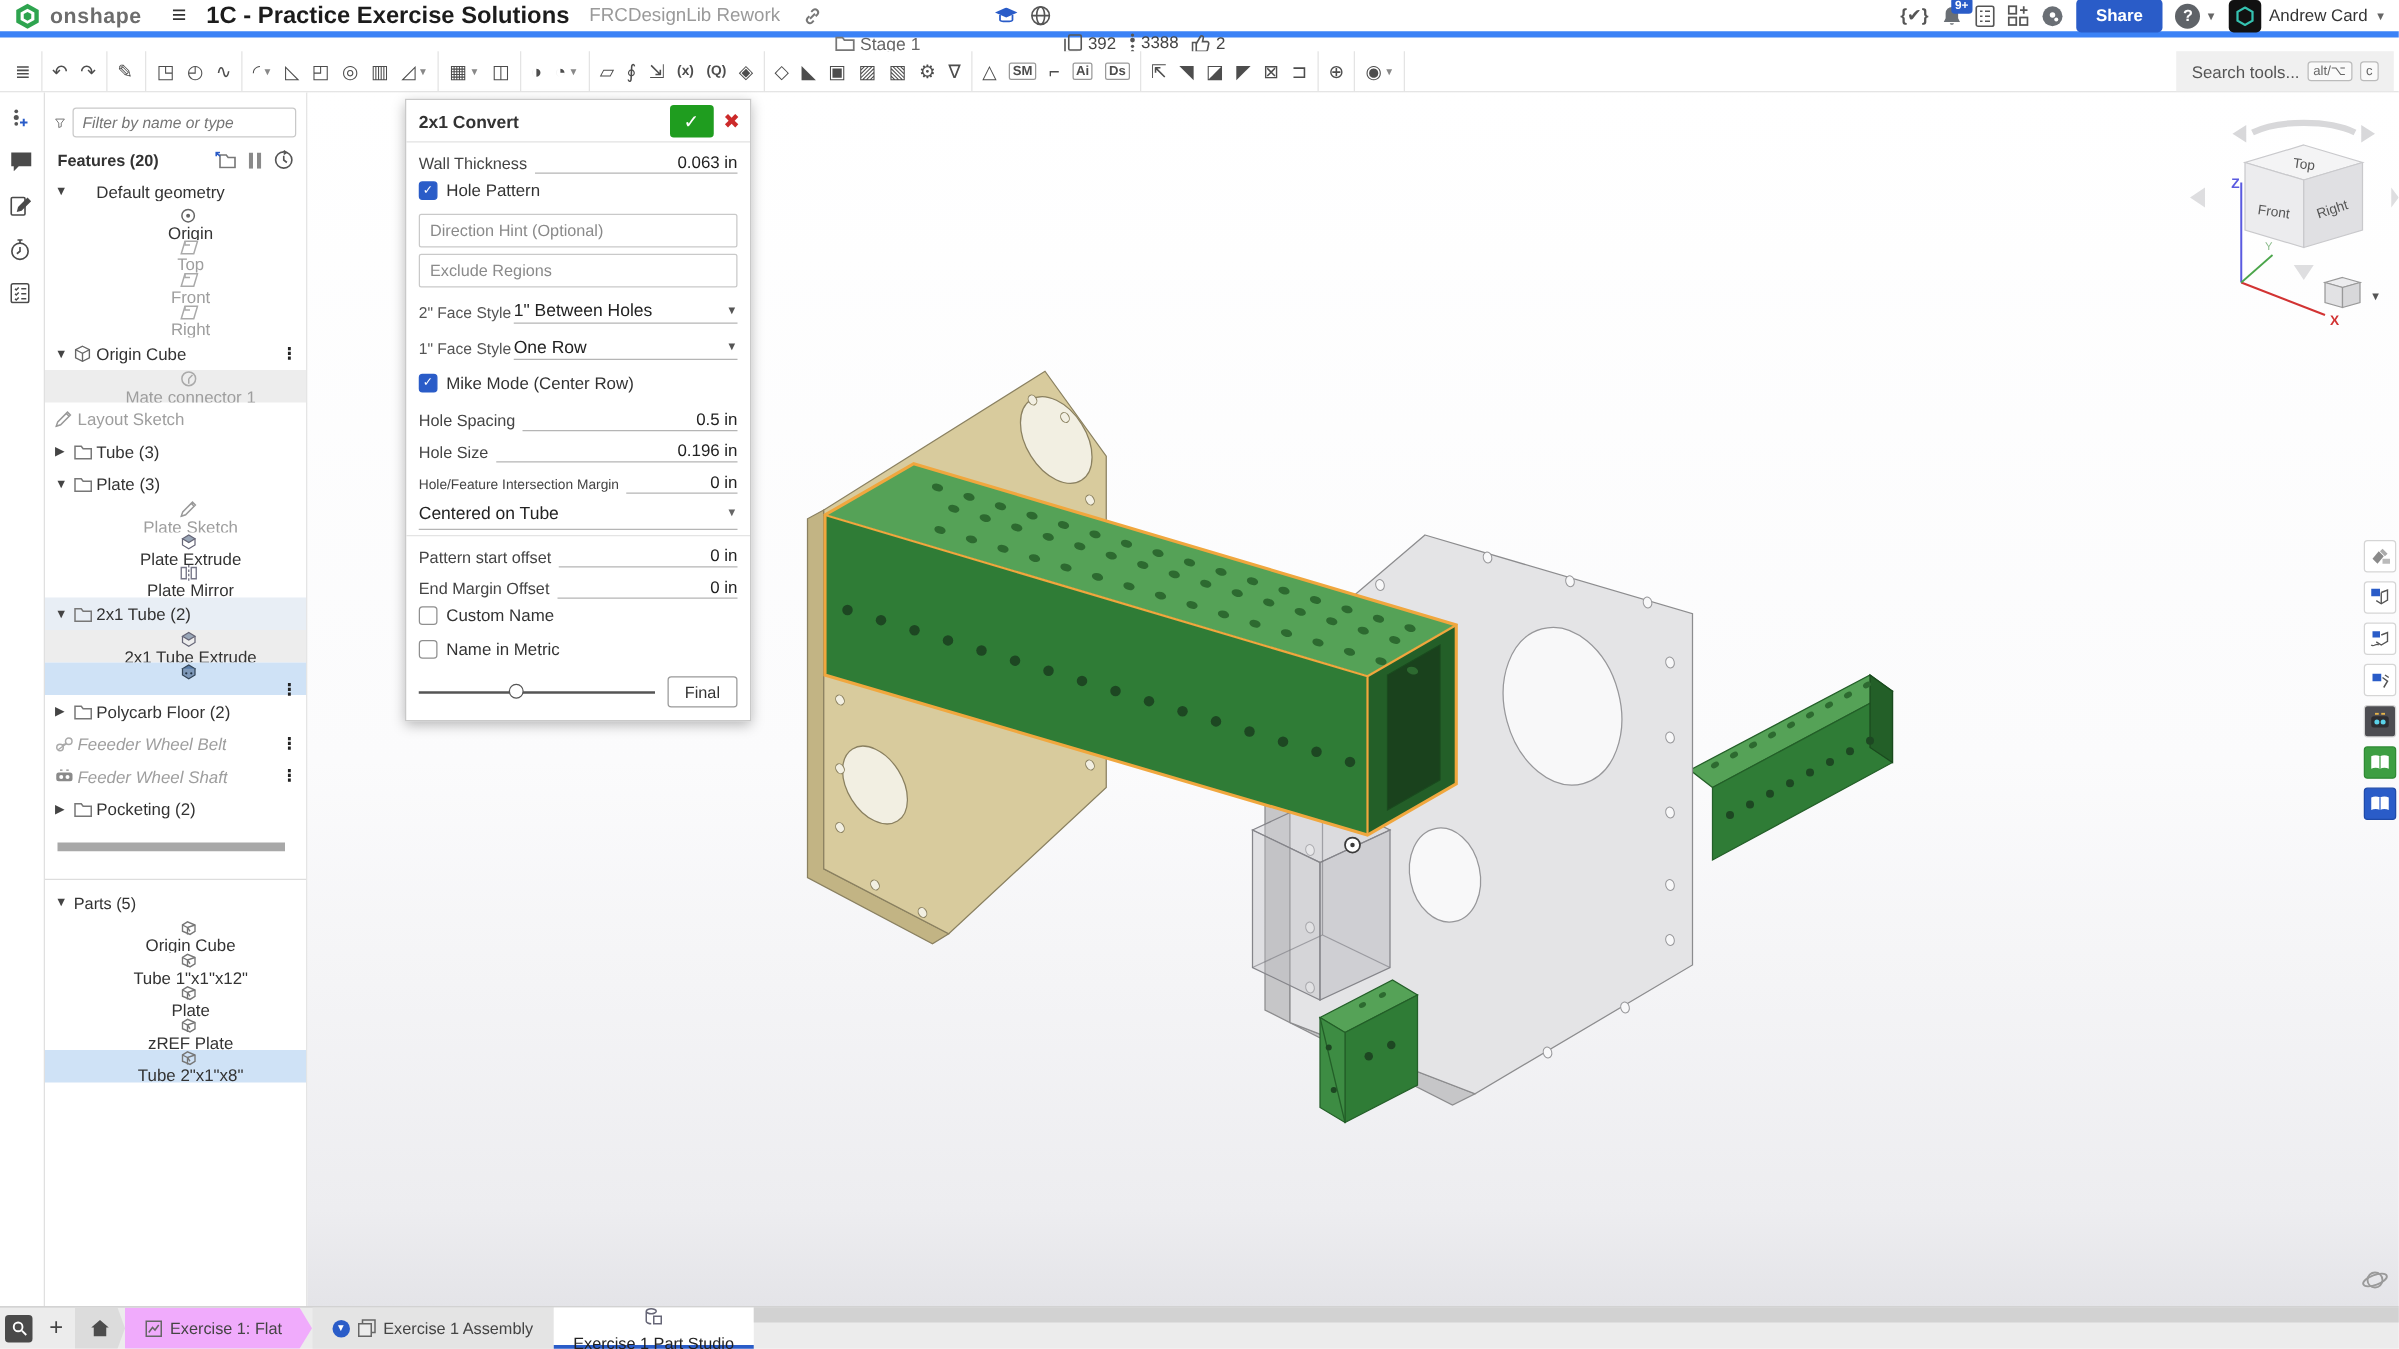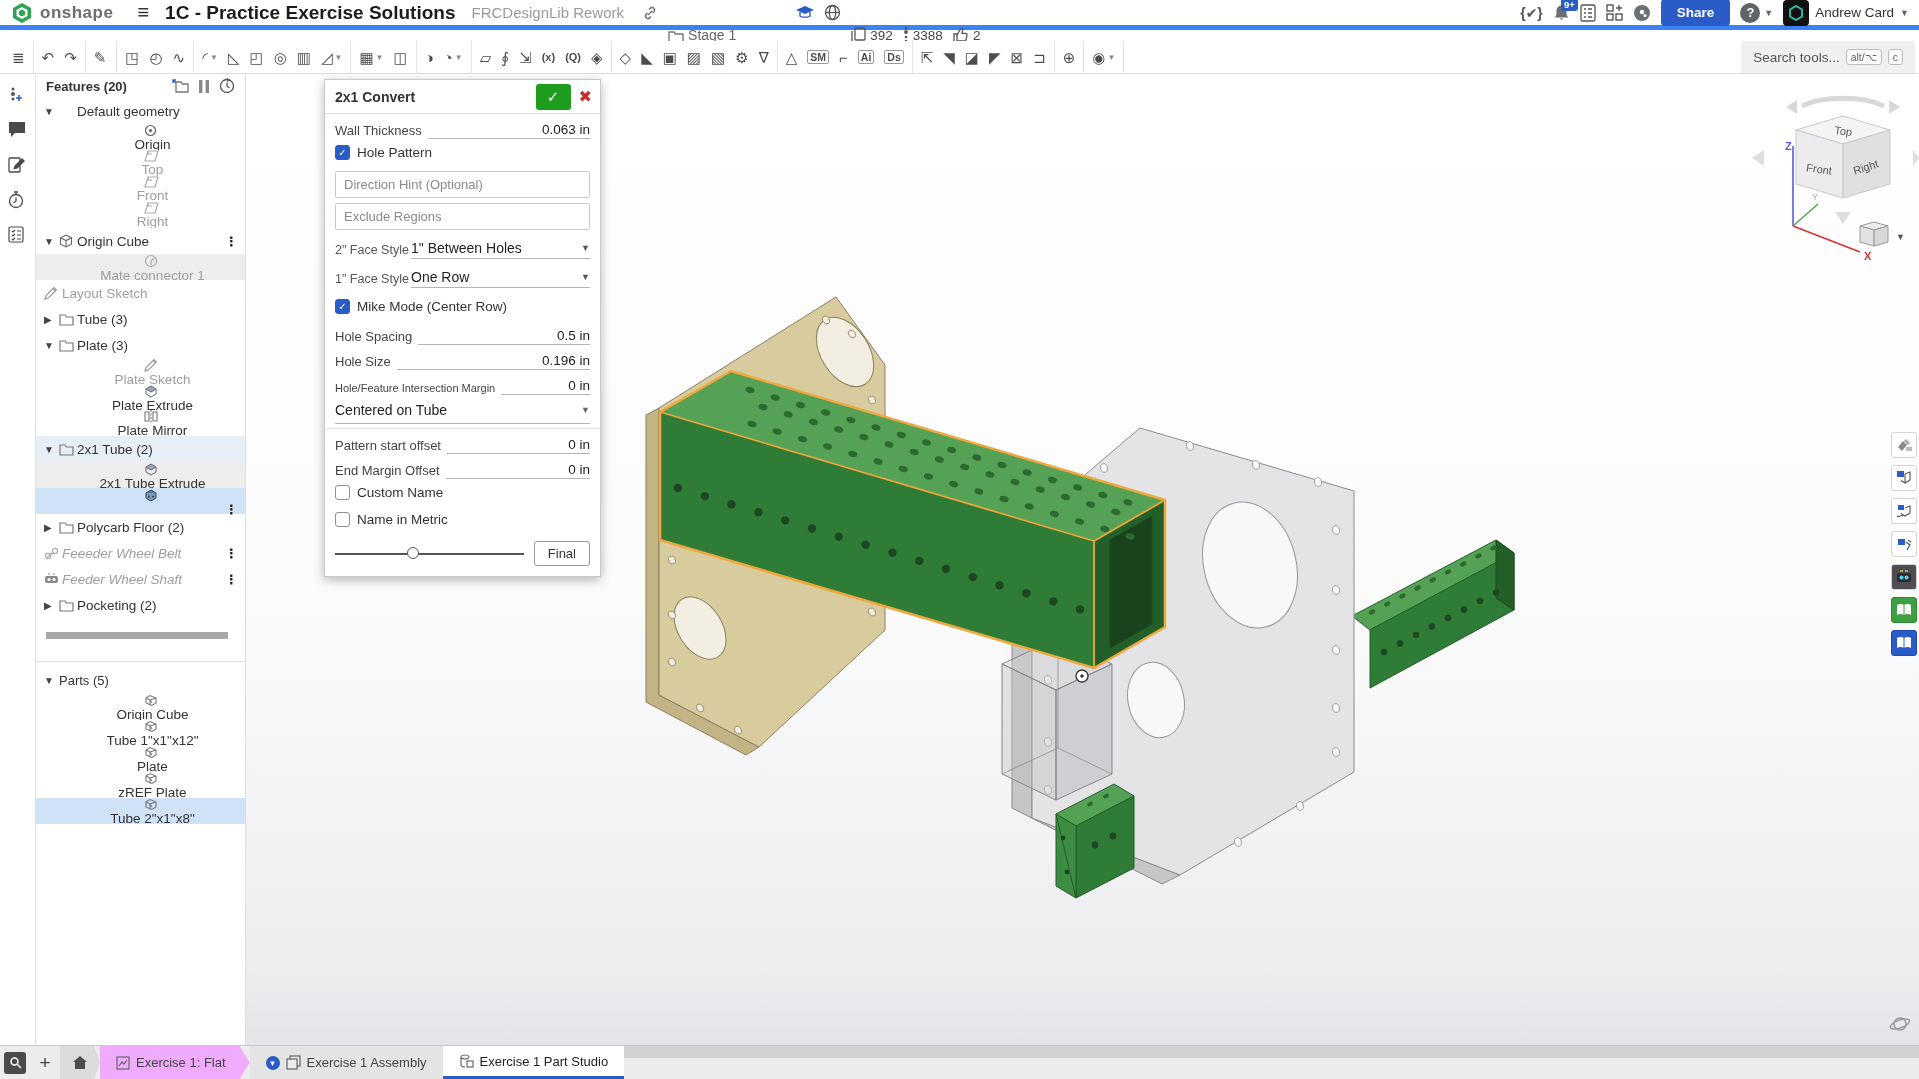--- a/index.html
+++ b/index.html
@@ -10,21 +10,21 @@
   html,body{width:1919px;height:1079px;overflow:hidden;font-family:"Liberation Sans","DejaVu Sans",sans-serif;background:#fff;}
   svg{display:block;}
   
   #topbar{position:absolute;left:0;top:0;width:1919px;height:30px;background:#fff;border-bottom:5px solid #3b82f6;display:flex;align-items:center;padding:0 10px;gap:10px;}
   .brand{display:flex;align-items:center;gap:6px;}
   .brand-name{font-size:17px;color:#6d6d6d;font-weight:600;letter-spacing:.5px;}
   .hamb{font-size:20px;color:#333;margin:0 6px 0 14px;cursor:pointer;}
   .doc-title{font-size:19px;font-weight:700;color:#1c1c1c;white-space:nowrap;}
   .doc-sub{font-size:15px;color:#9a9a9a;margin-left:6px;white-space:nowrap;}
   .tb-ic{color:#666;display:flex;align-items:center;}
-  .stat{display:flex;align-items:flex-end;gap:4px;font-size:13.5px;color:#444;margin-top:44px;}
+  .stat{display:flex;align-items:flex-start;gap:4px;font-size:13.5px;color:#444;margin-top:44px;}
   .spacer{flex:1;}
   .share-btn{background:var(--blue);color:#fff;font-size:13.5px;font-weight:600;border-radius:4px;padding:6px 16px;cursor:pointer;}
   .caret{font-size:9px;color:#666;}
   .qmark{width:20px;height:20px;border-radius:50%;background:#5f6368;color:#fff;font-size:13px;font-weight:700;display:flex;align-items:center;justify-content:center;}
   .avatar{width:26px;height:26px;border-radius:4px;background:#111;display:flex;align-items:center;justify-content:center;}
   .uname{font-size:13.5px;color:#333;}
   .bellwrap{position:relative;}
   .badge{position:absolute;top:-6px;right:-8px;background:var(--blue);color:#fff;font-size:9.5px;font-weight:700;border-radius:3px;padding:1px 3px;}
   .bracecheck{font-size:14px;color:#555;font-weight:600;}
   
@@ -108,21 +108,21 @@
   #final-btn{border:1px solid #999;border-radius:3px;padding:4px 13px;font-size:13px;color:#333;background:#fff;cursor:pointer;}
   
   #bottombar{position:absolute;left:0;top:1045px;width:1919px;height:34px;background:#ececec;border-top:1px solid #c9c9c9;display:flex;align-items:stretch;}
   #tab-search{width:30px;display:flex;align-items:center;justify-content:center;}
   #tab-search .sq{width:22px;height:22px;background:#4a4a4a;border-radius:3px;display:flex;align-items:center;justify-content:center;}
   #tab-plus{width:30px;display:flex;align-items:center;justify-content:center;font-size:19px;color:#444;cursor:pointer;}
   #tab-home{width:40px;background:#dcdcdc;display:flex;align-items:center;justify-content:center;cursor:pointer;clip-path:polygon(0 0,85% 0,100% 50%,85% 100%,0 100%);}
   .dtab{display:flex;align-items:center;gap:6px;padding:0 16px;font-size:13px;color:#444;cursor:pointer;position:relative;}
   .dtab.white{background:#f0abfc;clip-path:polygon(0 0,calc(100% - 10px) 0,100% 50%,calc(100% - 10px) 100%,0 100%);padding-right:24px;}
   .dtab.graytab{background:#e4e4e4;}
-  .dtab.active{background:#fff;border-bottom:3px solid var(--blue);color:#222;}
+  .dtab.active{background:#fff;border-bottom:3px solid var(--blue);color:#222;flex-direction:column;}
   #bb-rest{flex:1;position:relative;}
   #bb-scroll{position:absolute;left:0;top:0;height:12px;right:0;background:#d2d2d2;}
   .syncdot{width:14px;height:14px;border-radius:50%;background:var(--blue);display:flex;align-items:center;justify-content:center;color:#fff;font-size:9px;}
 </style>
 </head>
 <body>
 
 <div id="topbar">
   <span class="brand">
     <svg width="24" height="24" viewBox="0 0 24 24">
@@ -429,20 +429,26 @@
     </div>
     <div class="rail-ic">
       <svg width="16" height="17" viewBox="0 0 16 17" fill="none" stroke="#4a4a4a" stroke-width="1.2">
         <rect x="1" y="1" width="14" height="15" rx="1.5"></rect>
         <path d="M4 5l1 1 2-2M4 9l1 1 2-2M4 13l1 1 2-2M9 5h4M9 9h4M9 13h4"></path>
       </svg>
     </div>
   </div>
 
 <div id="panel">
+  <div id="filter-row">
+    <svg width="16" height="15" viewBox="0 0 16 15" fill="none" stroke="#666" stroke-width="1.4">
+        <path d="M1 1h14L10 7.5V13l-4 1.5V7.5z"></path>
+      </svg>
+    <input id="filter-input" placeholder="Filter by name or type" style="">
+  </div>
   <div id="feat-head">
     <span class="fh-label">Features (20)</span>
     <span class="fh-icons">
       <svg width="17" height="14" viewBox="0 0 17 14" fill="none" stroke="#777" stroke-width="1.3">
           <path d="M4 3h5l1.5 2H16v8H4z"></path>
           <path d="M1 1l3 3M1 4V1h3" stroke="#2a5cc8"></path>
         </svg>
       <svg width="10" height="13" viewBox="0 0 10 13">
           <rect x="0" y="0" width="3.4" height="13" fill="#8a8a8a"></rect>
           <rect x="6.6" y="0" width="3.4" height="13" fill="#8a8a8a"></rect>

